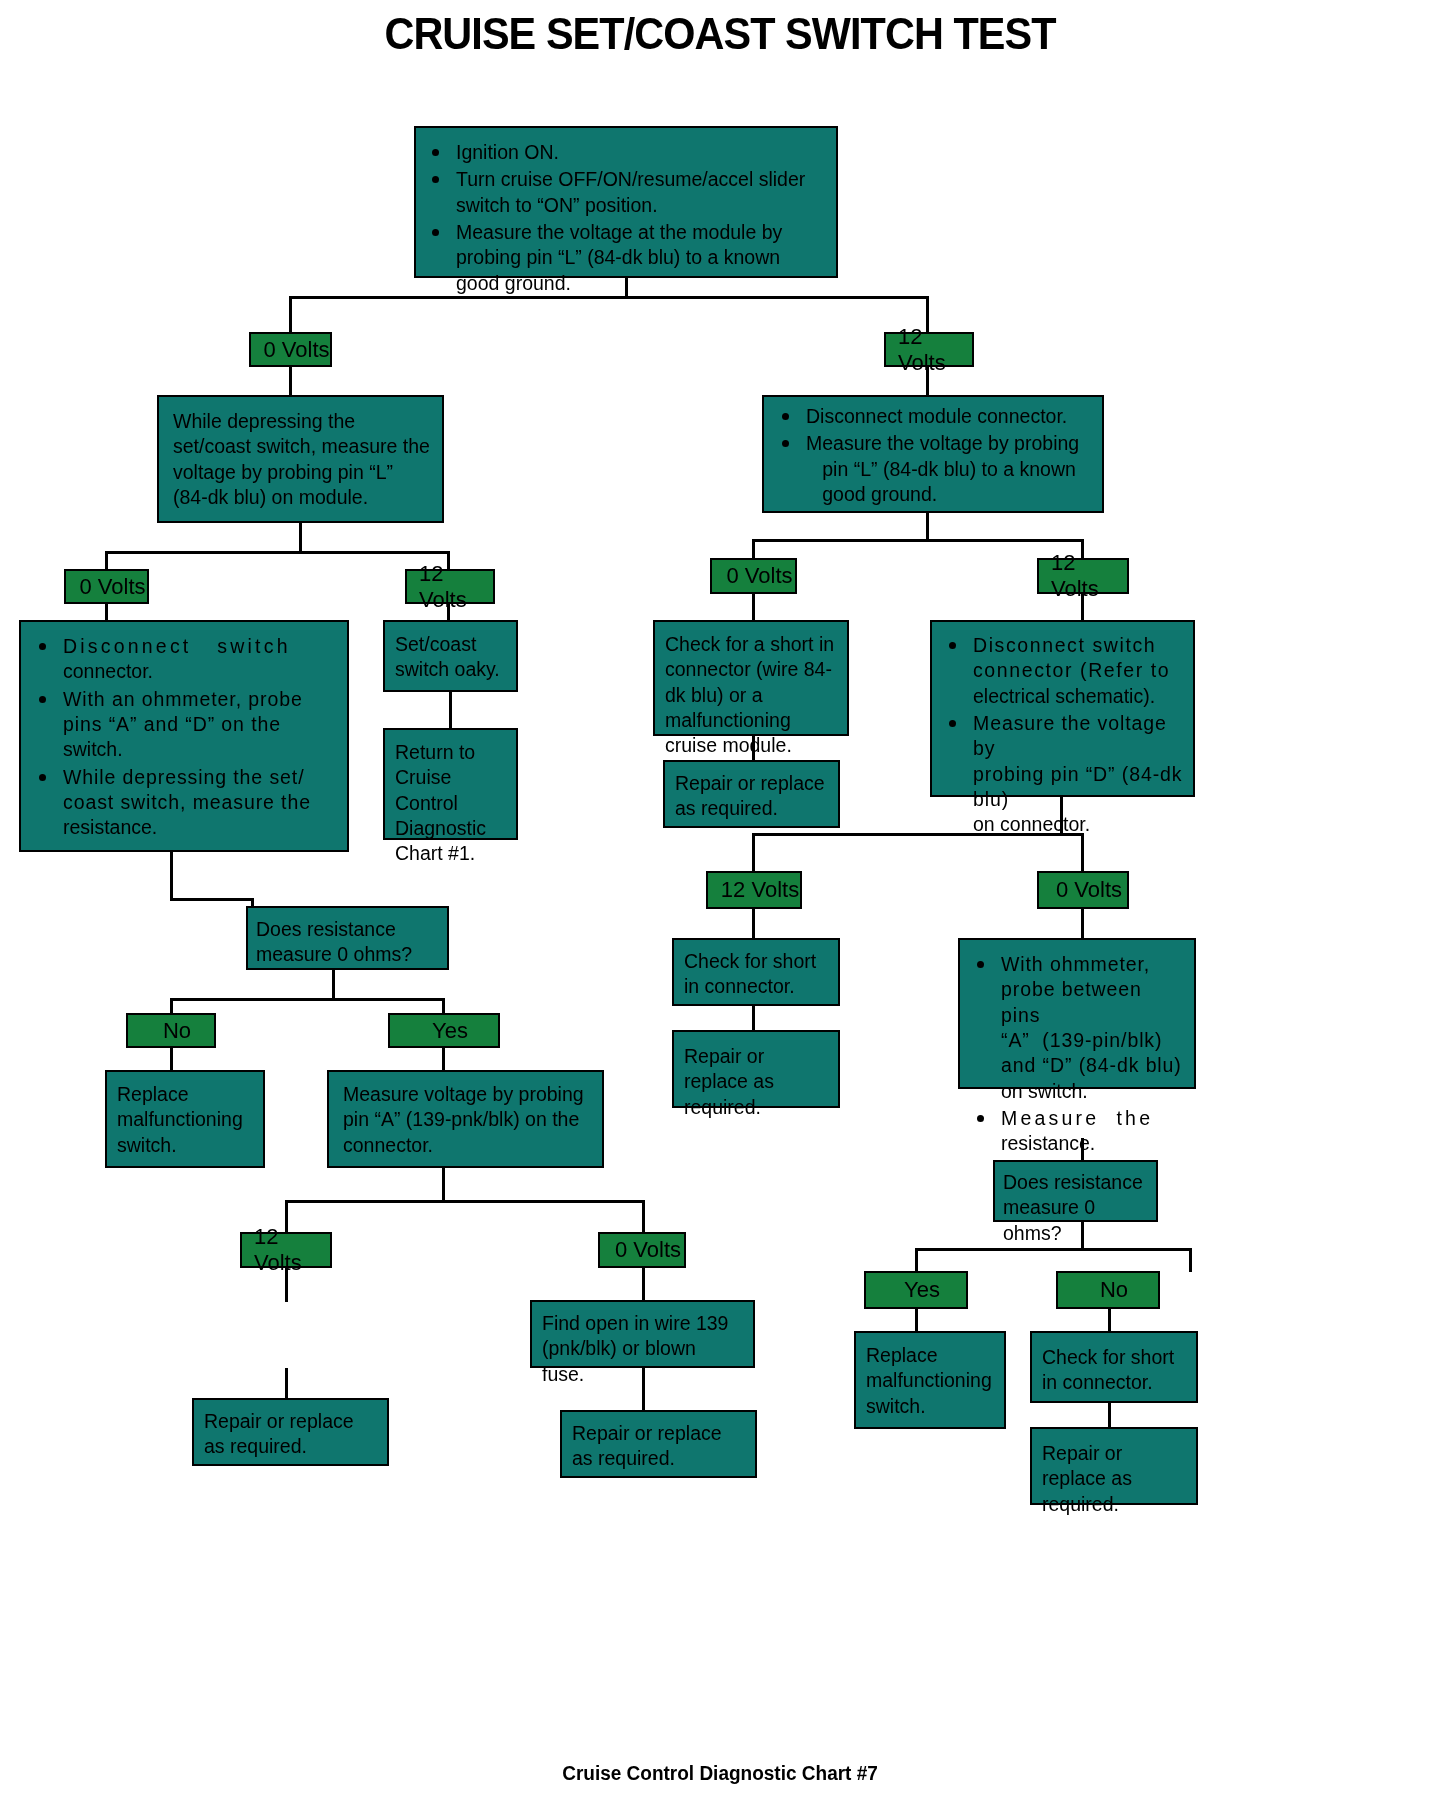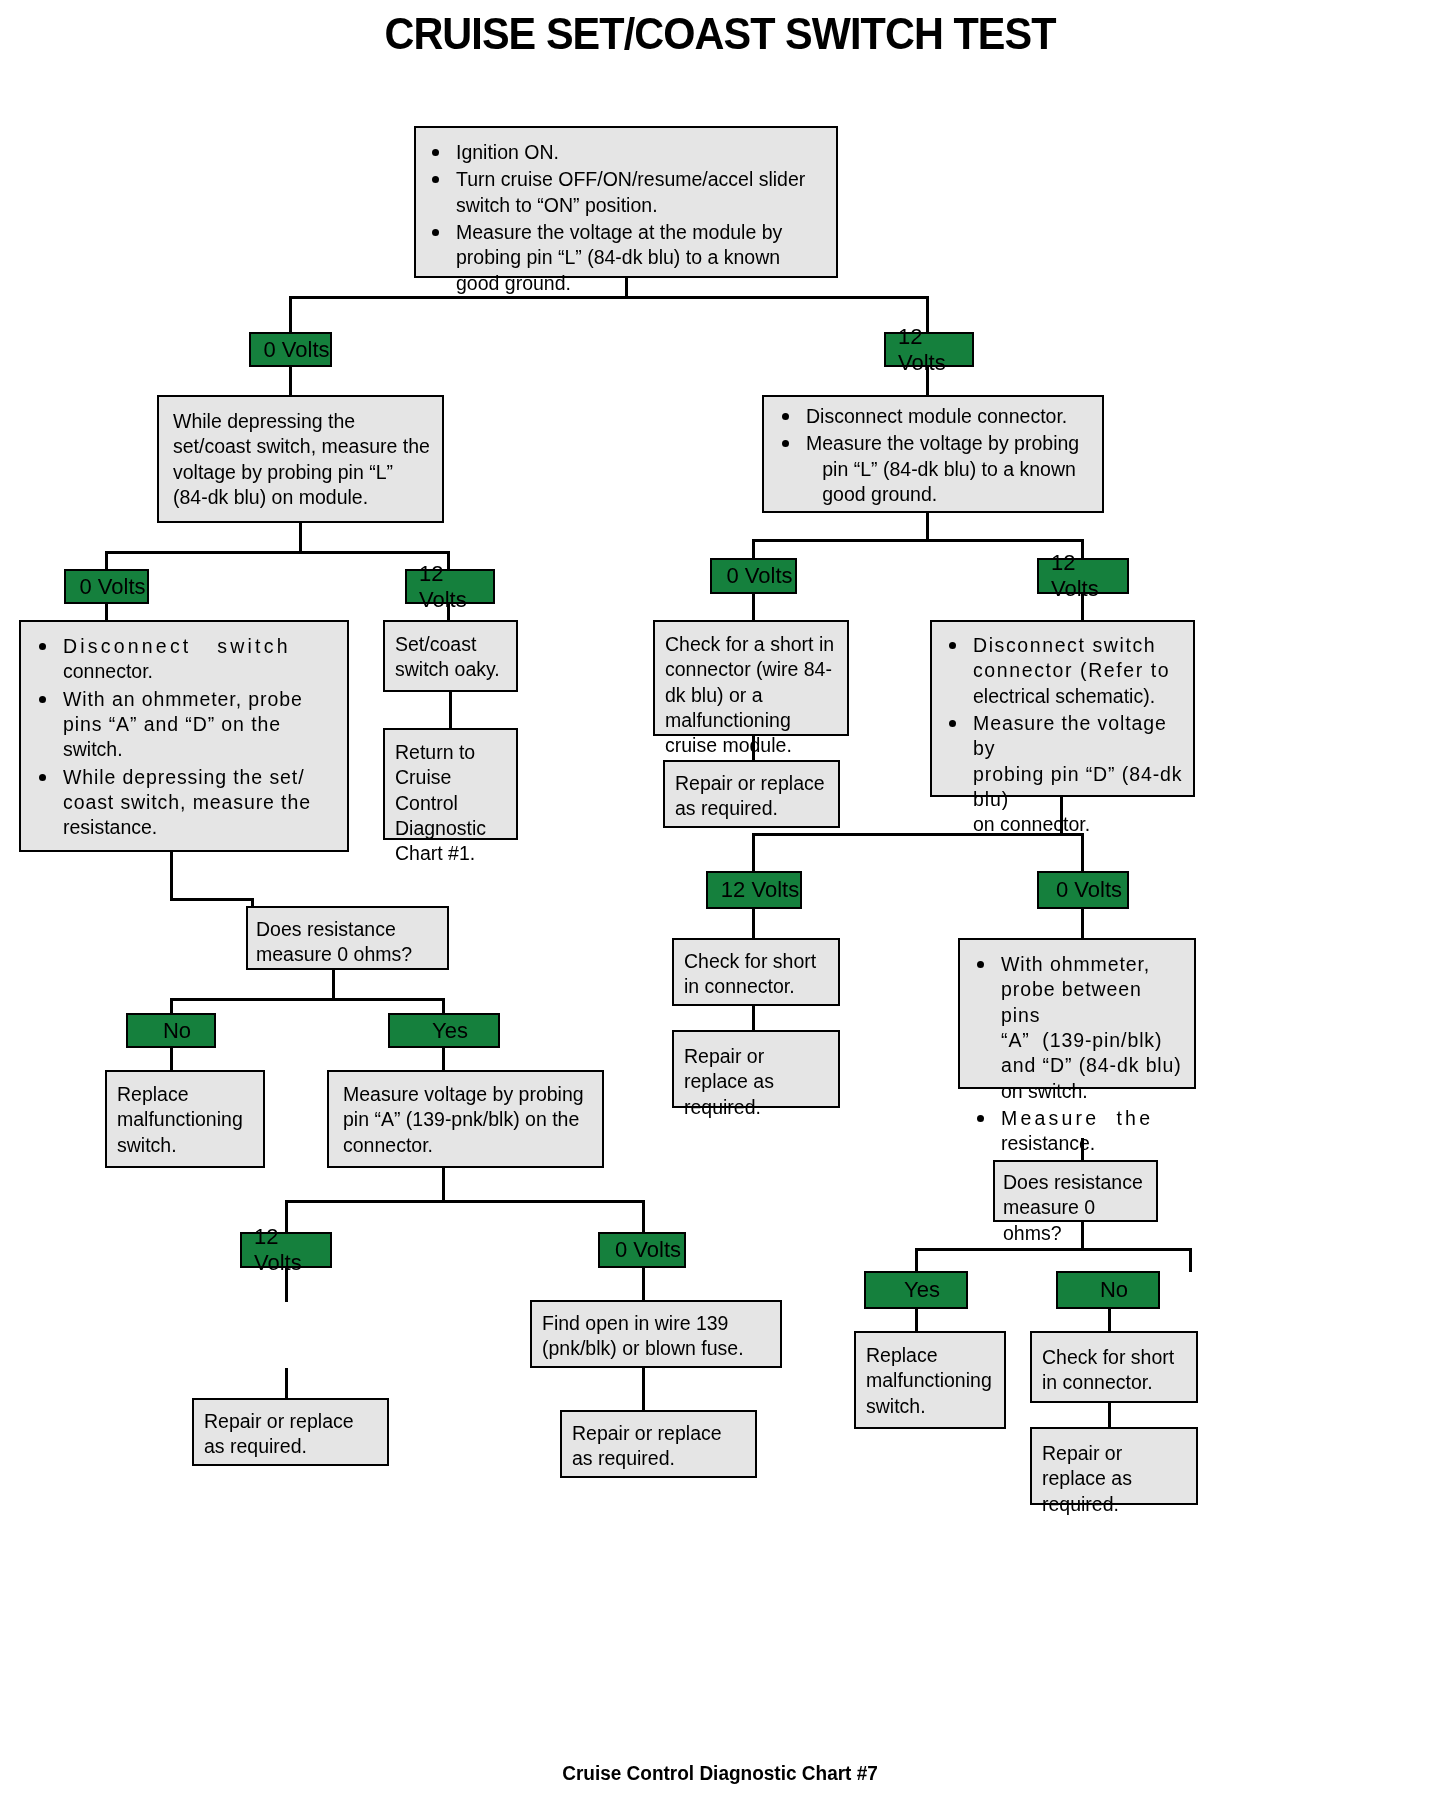--- a/index.html
+++ b/index.html
@@ -19,21 +19,21 @@
   }
   .footer{
     position:absolute;left:0;top:1762px;width:1440px;text-align:center;
     font-size:20px;font-weight:bold;
     font-family:"Liberation Sans",sans-serif;
     transform:scaleX(0.95);transform-origin:center top;
   }
 
   
   .box{
-    position:absolute;border:2.5px solid #000;background:#e5e5e5;
+    position:absolute;border:2.5px solid #000;background:#0f766e;
     box-sizing:border-box;font-size:19.5px;line-height:1.30;
     padding:8px 10px 6px 10px;
   }
   .box.tight{padding:5px 8px 8px 8px;}
 
   
   .lbl{
     position:absolute;border:2.5px solid #000;background:#15803d;
     box-sizing:border-box;display:flex;align-items:center;justify-content:center;
     font-size:22px;
@@ -164,21 +164,21 @@
     </div>
 
   <div class="ln vl" style="left:285px;top:1268px;width:3px;height:34px;"></div>
   <div class="ln vl" style="left:642px;top:1268px;width:3px;height:34px;"></div>
 
   <div class="ln vl" style="left:285px;top:1368px;width:3px;height:32px;"></div>
   <div class="box" style="left:192px;top:1398px;width:197px;height:68px;padding-top:9px;">
     <span>Repair or replace as required.</span>
   </div>
 
-  <div class="box" style="left:530px;top:1300px;width:252px;height:68px;padding-top:9px;">
+  <div class="box" style="left:530px;top:1300px;width:225px;height:68px;padding-top:9px;">
     <span>Find open in wire 139 (pnk/blk) or blown fuse.</span>
   </div>
   <div class="ln vl" style="left:642px;top:1368px;width:3px;height:44px;"></div>
   <div class="box" style="left:560px;top:1410px;width:197px;height:68px;padding-top:9px;">
     <span>Repair or replace as required.</span>
   </div>
 
   <div class="ln vl" style="left:926px;top:367px;width:3px;height:28px;"></div>
 
   <div class="box" style="left:762px;top:395px;width:342px;height:118px;padding-top:7px;padding-left:12px;">

